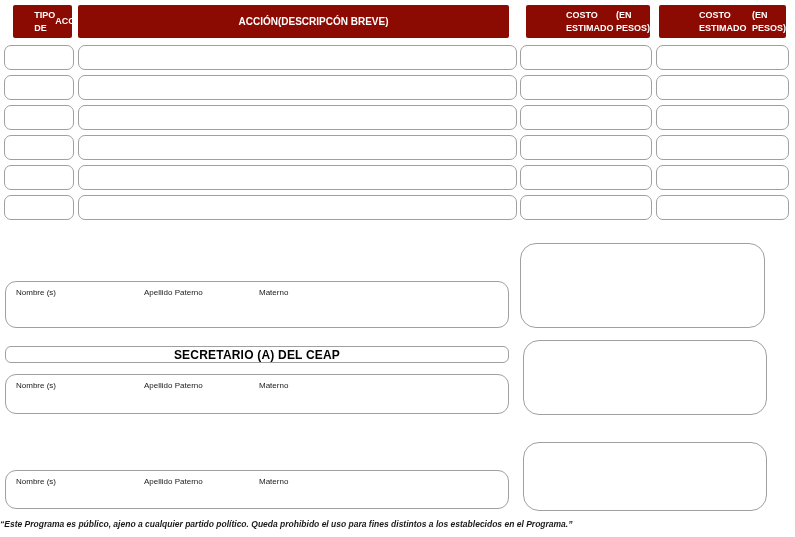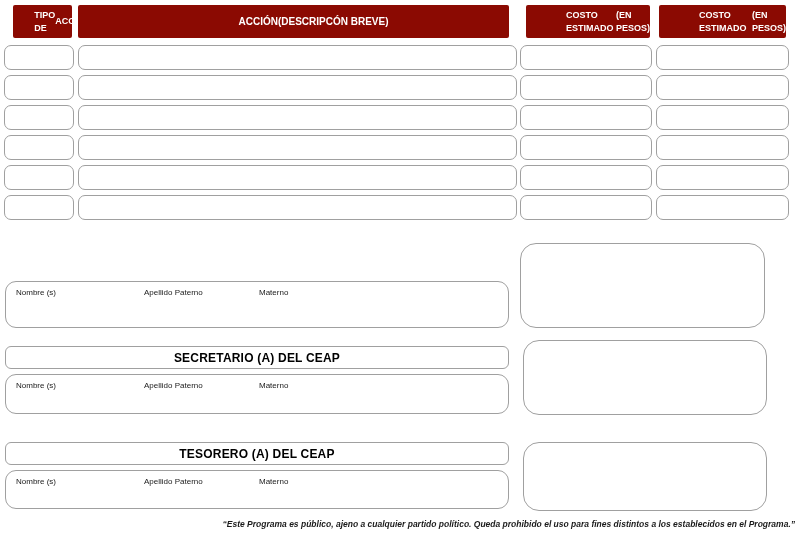--- a/index.html
+++ b/index.html
@@ -56,31 +56,31 @@
   .fl2{width:115px;}
   .fl3{flex:1;}
   .sig-box{
     position:absolute;border:1px solid var(--box-border);
     border-radius:16px;background:#fff;
   }
   .p-title{top:245px;height:26px;}
   .p-name{top:281px;height:47px;}
   .p-sig{left:520px;top:243px;width:245px;height:85px;}
 
-  .s-title{top:346px;height:23px;text-align:right;}
+  .s-title{top:346px;height:17px;text-align:right;}
   .s-name{top:374px;height:40px;}
   .s-sig{left:523px;top:340px;width:244px;height:75px;}
 
   .t-title{top:442px;height:23px;}
   .t-name{top:470px;height:39px;}
   .t-sig{left:523px;top:442px;width:244px;height:69px;}
 
   
   .footer{
-    position:absolute;top:519px;left:0;width:795px;text-align:right;
+    position:absolute;top:519px;left:0;width:795px;text-align:left;
     font-size:8.5px;font-weight:bold;font-style:italic;color:#1a1a1a;
   }
 </style>
 </head>
 <body>
 
 <div class="page">
 
   <div class="th th1">
     <span>TIPO DE</span>
@@ -147,21 +147,20 @@
   <div class="sig-box p-sig"></div>
 
   <div class="sec-title s-title">SECRETARIO (A) DEL CEAP</div>
   <div class="name-box s-name">
     <span class="fl fl1">Nombre (s)</span>
     <span class="fl fl2">Apellido Paterno</span>
     <span class="fl fl3">Materno</span>
   </div>
   <div class="sig-box s-sig"></div>
 
-  <div class="sec-title t-title">TESORERO (A) DEL CEAP</div>
   <div class="name-box t-name">
     <span class="fl fl1">Nombre (s)</span>
     <span class="fl fl2">Apellido Paterno</span>
     <span class="fl fl3">Materno</span>
   </div>
   <div class="sig-box t-sig"></div>
 
   <div class="footer">“Este Programa es público, ajeno a cualquier partido político. Queda prohibido el uso para fines distintos a los establecidos en el Programa.”</div>
 
 </div>

